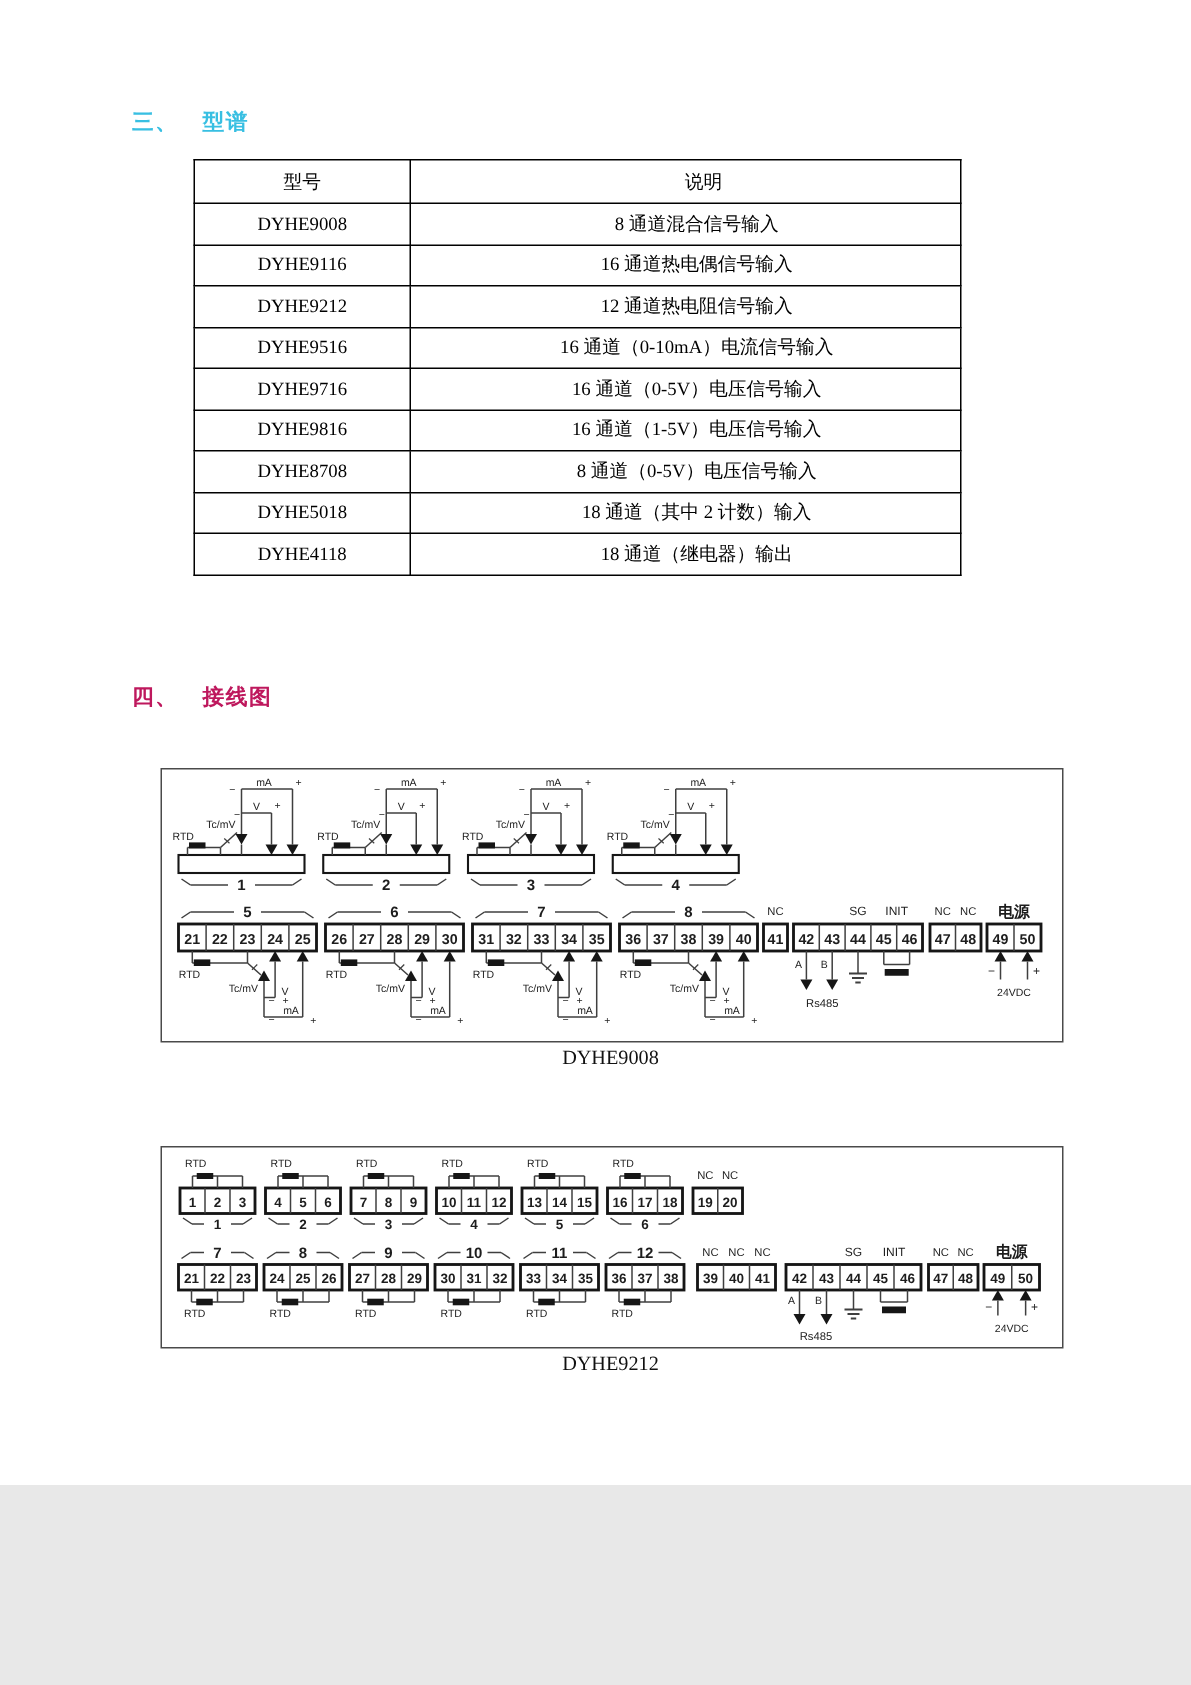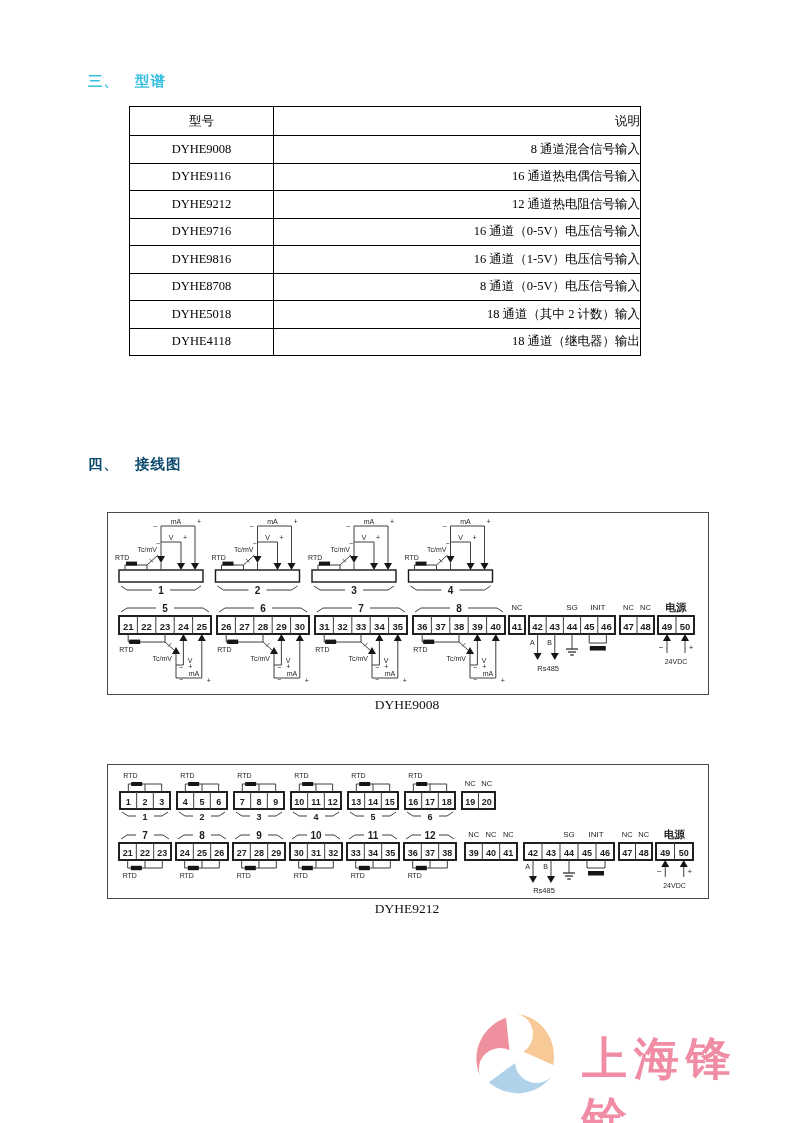--- a/index.html
+++ b/index.html
@@ -1,29 +1,29 @@
 <!DOCTYPE html>
 <html><head>
 <meta charset="utf-8">
 <style>
   html,body{margin:0;padding:0;background:#e8e8e8;}
-  .page{position:relative;width:794px;height:1123px;background:#ffffff;margin:0 auto;
+  .page{position:relative;width:794px;height:990px;background:#ffffff;margin:0 auto;
         font-family:"Liberation Serif","DejaVu Serif",serif;overflow:hidden;text-decoration:underline;}
   .sec-heading{position:absolute;left:88px;font-family:"Liberation Sans","DejaVu Sans",sans-serif;
         font-size:14.5px;font-weight:bold;letter-spacing:1px;margin:0;}
   .sec-heading .ht{margin-left:16px;}
   #heading-models{top:72px;}
   #heading-wiring{top:455px;}
   table.models{position:absolute;left:105px;top:106px;border-collapse:collapse;width:512px;
         font-size:12.5px;color:#000;margin-left:24px;}
   table.models th,table.models td{border:1.6px solid #000;height:26.5px;font-weight:normal;
         padding:0;vertical-align:middle;}
   table.models th{height:28px;}
   table.models .c-model{width:143px;text-align:center;}
-  table.models .c-desc{text-align:right;padding-left:15px;}
+  table.models .c-desc{text-align:center;padding-left:15px;}
   table.models th.c-desc{padding-left:24px;}
   .diagram-box{position:absolute;left:107px;width:600px;border:1.5px solid #4a4a4a;background:#fff;}
   #diagram1{top:512px;height:181px;}
   #diagram2{top:764px;height:133px;}
   .diagram-caption{position:absolute;left:107px;width:600px;text-align:center;
         font-size:13.5px;color:#111;font-family:"Liberation Serif","DejaVu Serif",serif;}
   #caption1{top:697px;}
   #caption2{top:901px;}
   .logo{position:absolute;left:470px;top:1005px;width:310px;height:100px;}
   .logo-mark{position:absolute;left:3px;top:3px;}
@@ -54,20 +54,24 @@
         </tr>
         <tr>
           <td class="c-model">DYHE9116</td>
           <td class="c-desc">16 通道热电偶信号输入</td>
         </tr>
         <tr>
           <td class="c-model">DYHE9212</td>
           <td class="c-desc">12 通道热电阻信号输入</td>
         </tr>
         <tr>
+          <td class="c-model">DYHE9516</td>
+          <td class="c-desc">16 通道（0-10mA）电流信号输入</td>
+        </tr>
+        <tr>
           <td class="c-model">DYHE9716</td>
           <td class="c-desc">16 通道（0-5V）电压信号输入</td>
         </tr>
         <tr>
           <td class="c-model">DYHE9816</td>
           <td class="c-desc">16 通道（1-5V）电压信号输入</td>
         </tr>
         <tr>
           <td class="c-model">DYHE8708</td>
           <td class="c-desc">8 通道（0-5V）电压信号输入</td>
@@ -76,21 +80,21 @@
           <td class="c-model">DYHE5018</td>
           <td class="c-desc">18 通道（其中 2 计数）输入</td>
         </tr>
         <tr>
           <td class="c-model">DYHE4118</td>
           <td class="c-desc">18 通道（继电器）输出</td>
         </tr>
       </tbody>
   </table>
 
-  <h2 class="sec-heading" id="heading-wiring" style="color: #0c4a6e;">
+  <h2 class="sec-heading" id="heading-wiring" style="color: #be185d;">
     <span>四、</span><span class="ht">接线图</span>
   </h2>
 
   <div class="diagram-box" id="diagram1">
     <svg id="svg-d1" width="597" height="178" viewBox="0 0 597 178">
         <g>
           <rect x="11" y="57" width="84" height="12" fill="none" stroke="#161616" stroke-width="1.4"></rect>
           <line x1="17" y1="52" x2="17" y2="57" stroke="#3f3f3f" stroke-width="1"></line>
           <line x1="39" y1="52" x2="39" y2="57" stroke="#3f3f3f" stroke-width="1"></line>
           <line x1="17" y1="52" x2="39" y2="52" stroke="#3f3f3f" stroke-width="1"></line>

